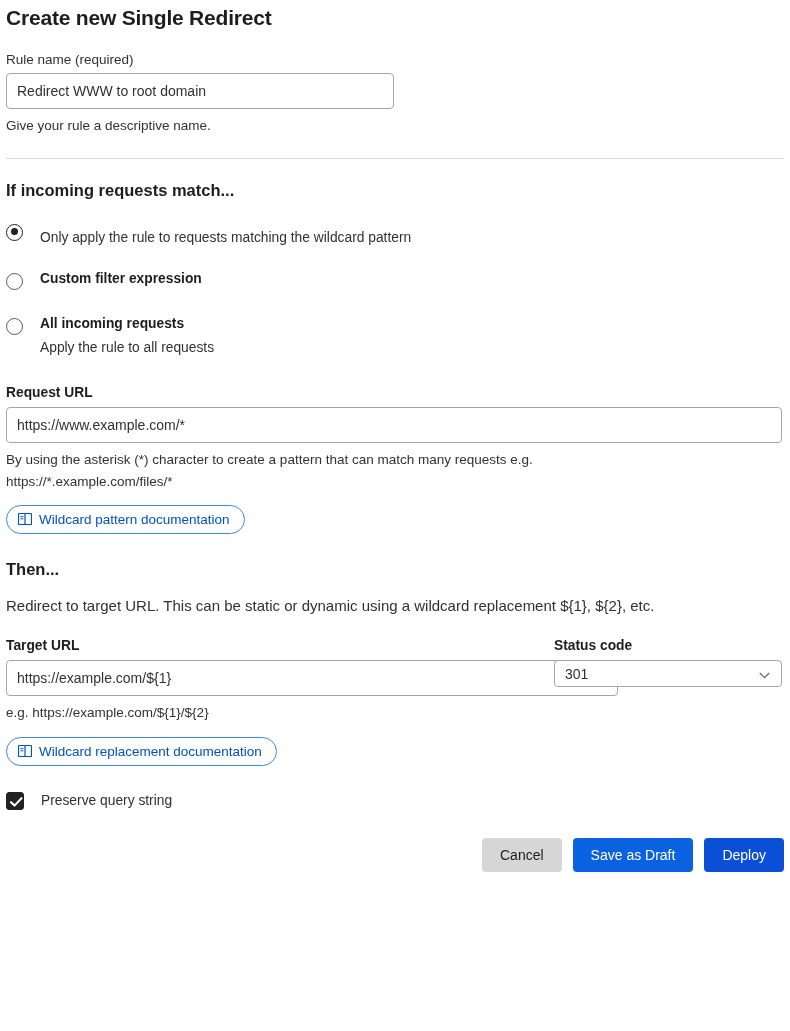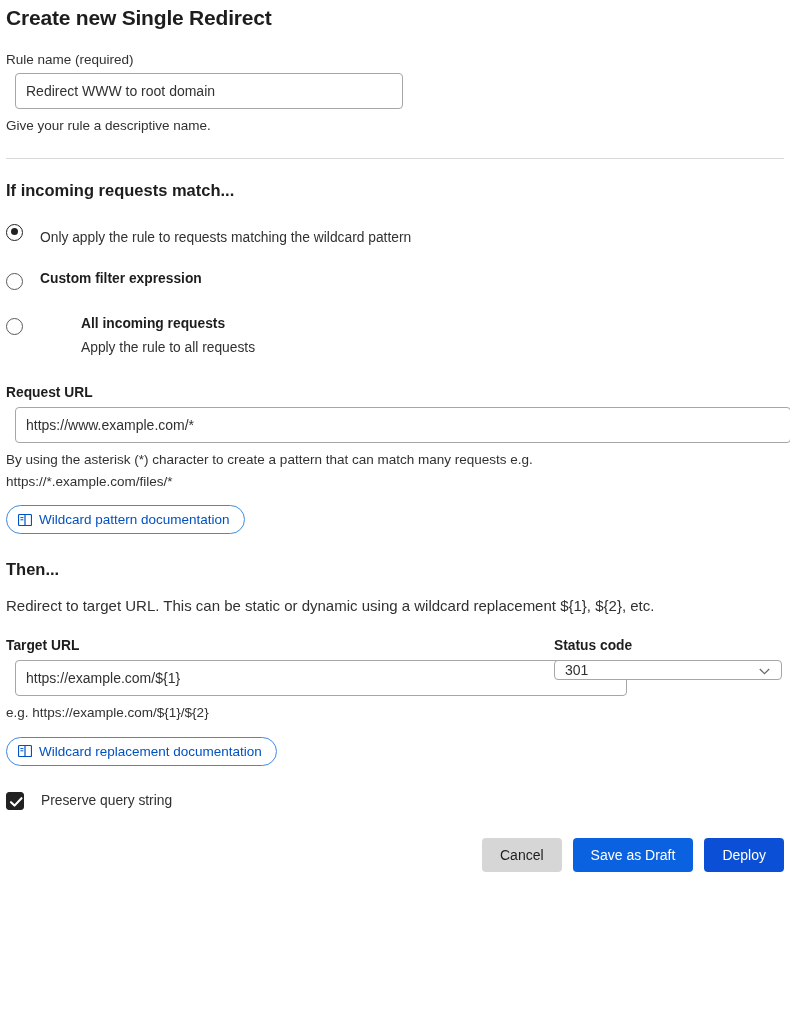--- a/index.html
+++ b/index.html
@@ -39,21 +39,20 @@
     display: block;
     height: 36px;
     border: 1px solid #a6a6a6;
     border-radius: 4px;
     background: #fff;
     font-family: "Liberation Sans", sans-serif;
     font-size: 14px;
     color: #313131;
     padding: 0 10px;
     outline: none;
-    margin-left: 9px;
   }
   .input-rulename { width: 388px; }
   .help-text {
     font-size: 13.5px;
     color: #313131;
     margin-top: 7px;
     line-height: 1.45;
   }
   .divider {
     border: none;
@@ -65,21 +64,21 @@
     font-weight: bold;
     color: #1d1d1d;
     margin-top: 22px;
   }
   .radio-group { margin-top: 22px; }
   .radio-row {
     display: flex;
     align-items: flex-start;
     margin-bottom: 26px;
   }
-  .radio-row:last-child { margin-bottom: 0; gap: 41px; }
+  .radio-row:last-child { margin-bottom: 0; }
   .radio-outer {
     width: 17px;
     height: 17px;
     border-radius: 50%;
     border: 1.5px solid #5a5a5a;
     background: #fff;
     margin-right: 17px;
     margin-top: 2px;
     flex: 0 0 auto;
     position: relative;
@@ -108,21 +107,21 @@
   .strong-label {
     font-size: 13.8px;
     font-weight: bold;
     color: #1d1d1d;
     margin-top: 30px;
     margin-bottom: 7px;
   }
   .input-wide { width: 776px; }
   .doc-pill {
     display: inline-flex;
-    align-items: center;
+    align-items: flex-start;
     gap: 7px;
     border: 1px solid #3f8ae0;
     border-radius: 16px;
     color: #0051c3;
     background: #fff;
     font-size: 13.5px;
     padding: 6px 14px 6px 11px;
     margin-top: 14px;
     cursor: pointer;
   }
@@ -147,21 +146,21 @@
   .col-status { width: 228px; }
   .col-label {
     font-size: 13.8px;
     font-weight: bold;
     color: #1d1d1d;
     margin-bottom: 7px;
   }
   .input-target { width: 612px; }
   .select-box {
     width: 228px;
-    height: 20px;
+    height: 27px;
     border: 1px solid #a6a6a6;
     border-radius: 4px;
     background: #fff;
     display: flex;
     align-items: center;
     padding: 0 10px;
     font-size: 14px;
     color: #313131;
     position: relative;
     cursor: pointer;

